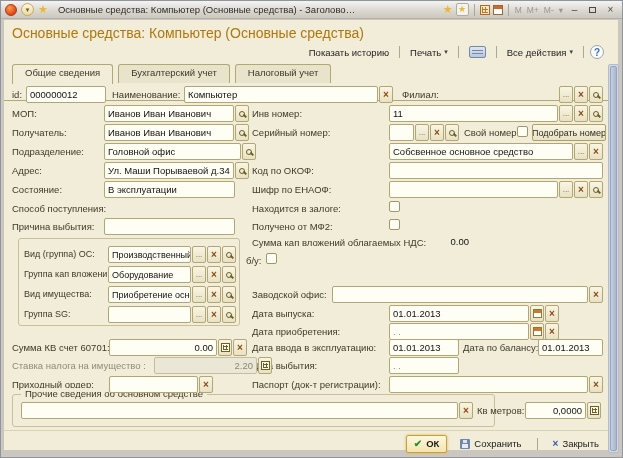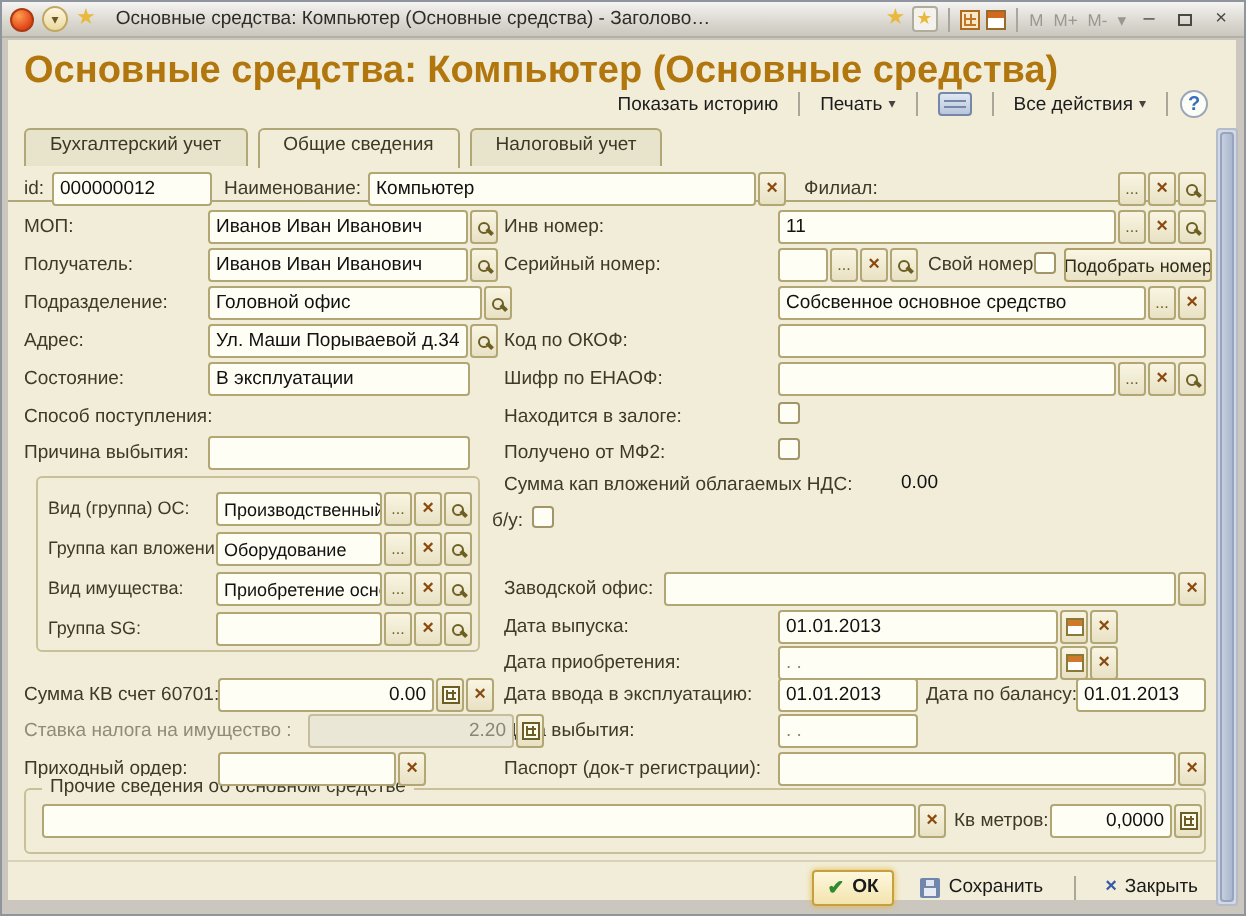--- a/index.html
+++ b/index.html
@@ -30,21 +30,21 @@
   .calico { width:10px; height:10px; border:1px solid #9a6a2a; background:#fff; position:relative; }
   .calico::before { content:""; position:absolute; left:0; right:0; top:0; height:3px; background:#d2691e; }
   .calcico { width:10px; height:10px; border:1px solid #b06a20; background:#f8e8c8; position:relative; }
   .calcico::before { content:""; position:absolute; inset:1px;
         background:repeating-linear-gradient(0deg,#c07828 0 1px,transparent 1px 3px),
                    repeating-linear-gradient(90deg,#c07828 0 1px,transparent 1px 3px); }
   .starbox { width:13px; height:13px; border:1px solid #b0ac9e; border-radius:2px;
         display:flex; align-items:center; justify-content:center; background:#f4f2ec; }
   
   .client { position:absolute; left:3px; top:19px; right:4px; bottom:7px; background:#f1edd8; }
-  .hdr { position:absolute; left:8px; top:5px; font-size:19px; font-weight:bold; color:#b1770e; }
+  .hdr { position:absolute; left:8px; top:5px; font-size:14px; font-weight:normal; color:#b1770e; }
   .cmdbar { position:absolute; right:14px; top:24px; display:flex; align-items:center; gap:4px; height:16px; }
   .cmd { padding:1px 4px; color:#1c1c1c; white-space:nowrap; display:flex; align-items:center; gap:3px;}
   .dd { font-size:7px; color:#444; }
   .help { width:14px; height:14px; border-radius:50%; border:1px solid #9aa6b8; background:#fdfdf8;
         color:#3a6ebf; font-weight:bold; font-size:10px; display:flex; align-items:center; justify-content:center; }
   .cardico { width:17px; height:12px; border:1px solid #7688a8; border-radius:2px;
         background:linear-gradient(#dfe7f2,#b9c6dc); position:relative; }
   .cardico::before { content:""; position:absolute; left:2px; right:2px; top:3px; height:1px; background:#7688a8;
         box-shadow:0 3px 0 #7688a8; }
   
@@ -150,22 +150,22 @@
       <span class="cmd">
           <span>Все действия</span>
           <span class="dd">▾</span>
         </span>
       <span class="vsep"></span>
       <span class="help">?</span>
     </div>
 
     <div class="tabline"></div>
     <div class="tabs">
+      <div class="tab active">Общие сведения</div>
       <div class="tab">Бухгалтерский учет</div>
-      <div class="tab active">Общие сведения</div>
       <div class="tab">Налоговый учет</div>
     </div>
 
     <span class="lb" style="left:8px;top:68px">id:</span>
     <div class="fg" style="left:22px;top:66px;width:80px">
         <div class="fi">000000012</div>
       </div>
     <span class="lb" style="left:108px;top:68px">Наименование:</span>
     <div class="fg" style="left:180px;top:66px;width:209px">
       <div class="fi">Компьютер</div>
@@ -368,21 +368,21 @@
     <div class="fg" style="left:105px;top:356px;width:104px">
       <div class="fi"></div>
       <div class="fb clear">×</div>
     </div>
     <span class="lb clip" style="left:248px;top:358px;width:135px">Паспорт (док-т регистрации):</span>
     <div class="fg" style="left:385px;top:356px;width:214px">
       <div class="fi"></div>
       <div class="fb clear">×</div>
     </div>
 
-    <div class="grp" style="left:8px;top:374px;width:591px;height:33px">
+    <div class="grp" style="left:8px;top:374px;width:483px;height:33px">
       <span class="grp-title">Прочие сведения об основном средстве</span>
       <div class="fg" style="left:8px;top:7px;width:452px">
         <div class="fi"></div>
         <div class="fb clear">×</div>
       </div>
       <span class="lb" style="left:464px;top:9px">Кв метров:</span>
       <div class="fg" style="left:512px;top:7px;width:76px">
         <div class="fi num">0,0000</div>
         <div class="fb">
             <span class="calcbtn"></span>

